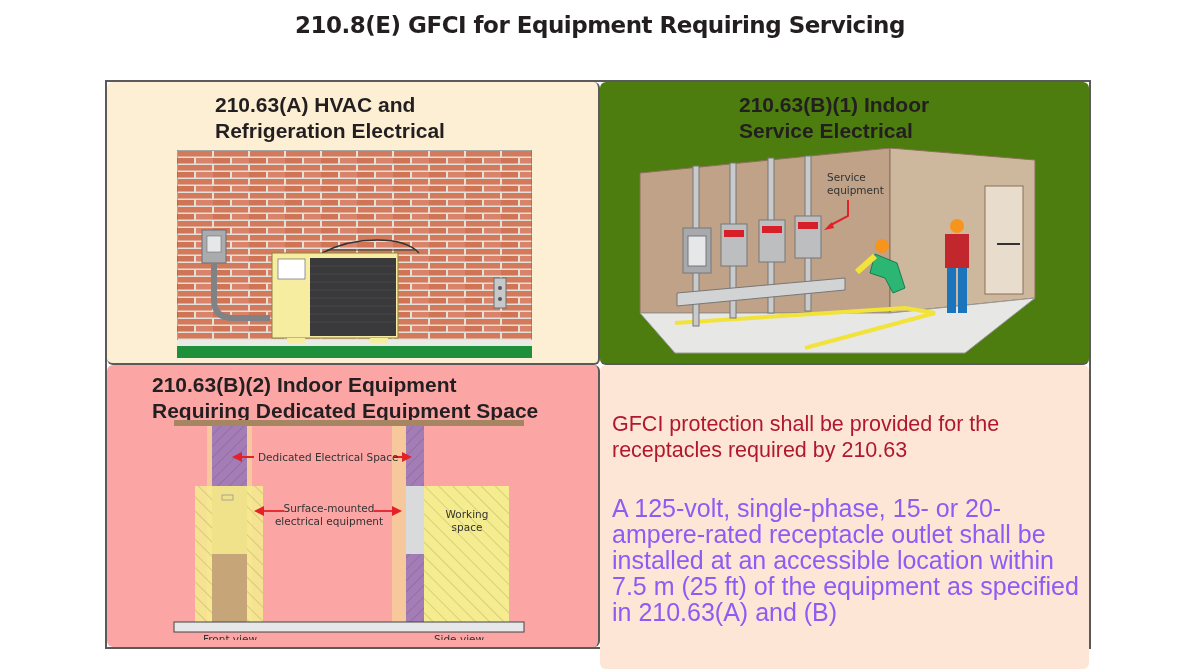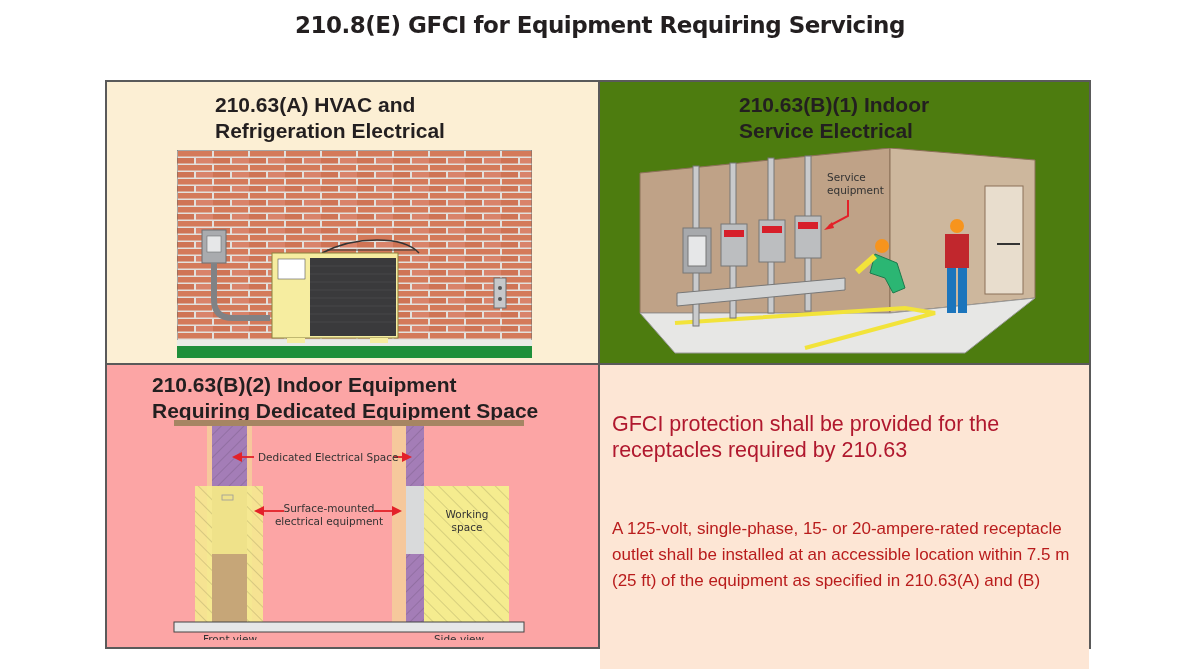--- a/index.html
+++ b/index.html
@@ -1,26 +1,26 @@
 <!DOCTYPE html>
 <html><head>
 <meta charset="utf-8">
 <style>
   html,body{margin:0;padding:0;background:#ffffff;}
   body{width:1200px;height:672px;position:relative;overflow:hidden;font-family:"Liberation Sans",sans-serif;}
   .title{position:absolute;left:0;top:12px;width:1200px;text-align:center;font-family:"DejaVu Sans",sans-serif;font-weight:bold;font-size:23px;color:#231f20;letter-spacing:-0.5px;}
   .frame{position:absolute;left:105px;top:80px;width:986px;height:569px;border:2px solid #5a5a5a;box-sizing:border-box;}
-  .panel{position:absolute;box-sizing:border-box;overflow:hidden;}
+  .panel{position:absolute;box-sizing:border-box;overflow:hidden;border-radius:6px;}
   .p1{left:0;top:0;width:493px;height:283px;background:#fcefd4;border-right:2px solid #5a5a5a;border-bottom:2px solid #5a5a5a;}
   .p2{left:493px;top:0;width:489px;height:283px;background:#4d7c0f;border-bottom:2px solid #5a5a5a;}
   .p3{left:0;top:283px;width:493px;height:282px;background:#fca5a5;border-right:2px solid #5a5a5a;}
   .p4{left:493px;top:283px;width:489px;height:304px;background:#fde6d5;}
   .ptitle{position:absolute;font-weight:bold;font-size:21px;line-height:26px;color:#231f20;}
   .red-text{position:absolute;left:12px;top:46px;width:470px;font-size:21.5px;line-height:26px;color:#b0182e;}
-  .body-text{position:absolute;left:12px;top:130px;width:475px;font-size:17px;line-height:26px;color:#b91c1c;margin-top:21px;}
+  .body-text{position:absolute;left:12px;top:130px;width:475px;font-size:25px;line-height:26px;color:#8b5cf6;}
   .lbl{font-family:"DejaVu Sans",sans-serif;font-size:10.5px;fill:#333;}
 </style>
 </head>
 <body>
 
 <div class="title">210.8(E) GFCI for Equipment Requiring Servicing</div>
 
 <div class="frame">
 
   <div class="panel p1">

